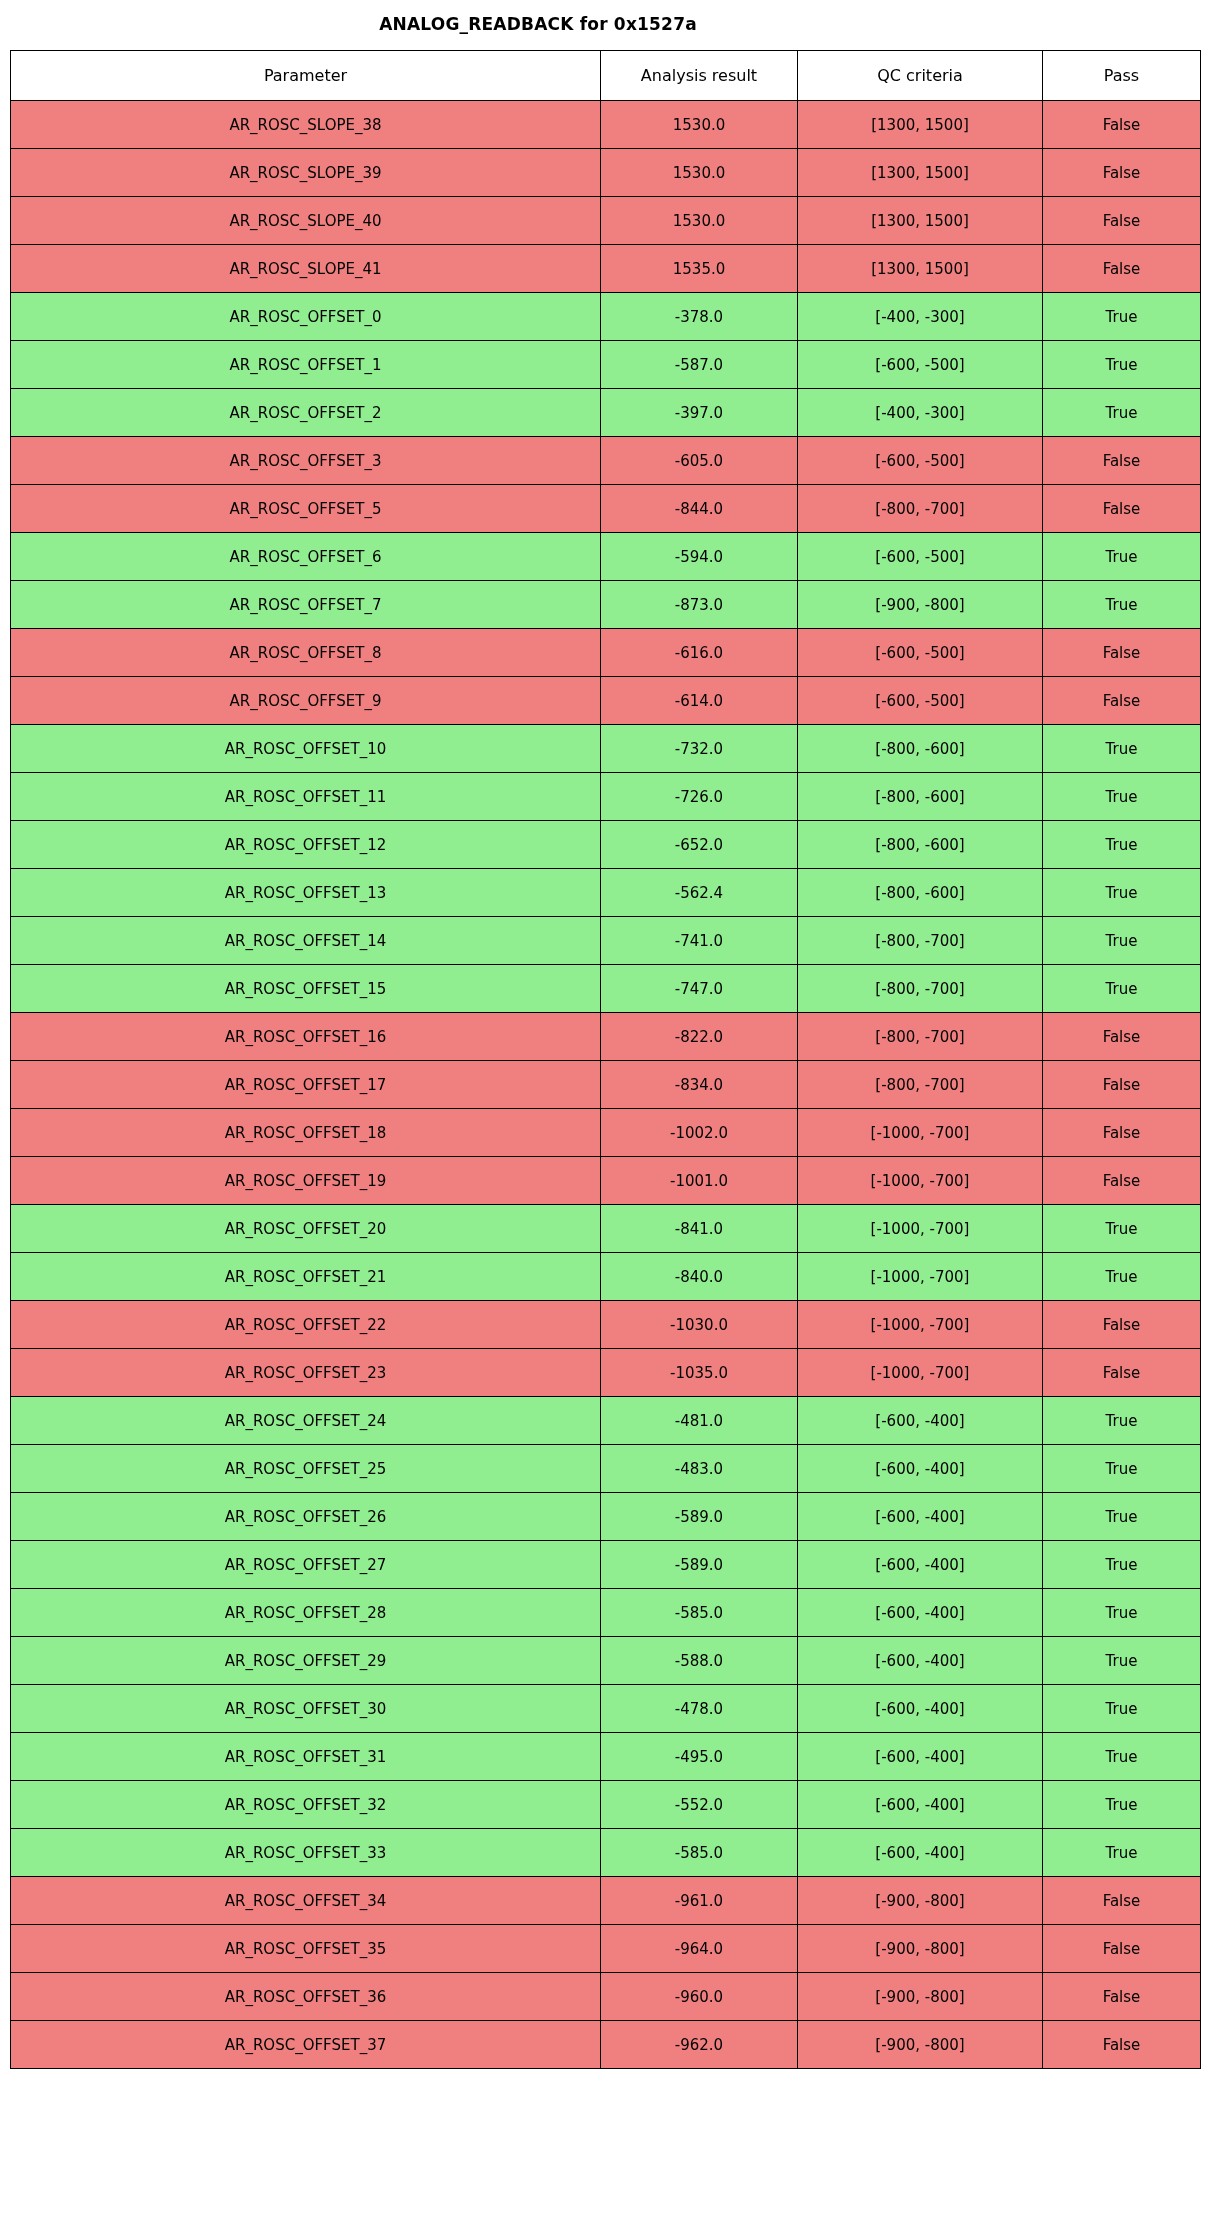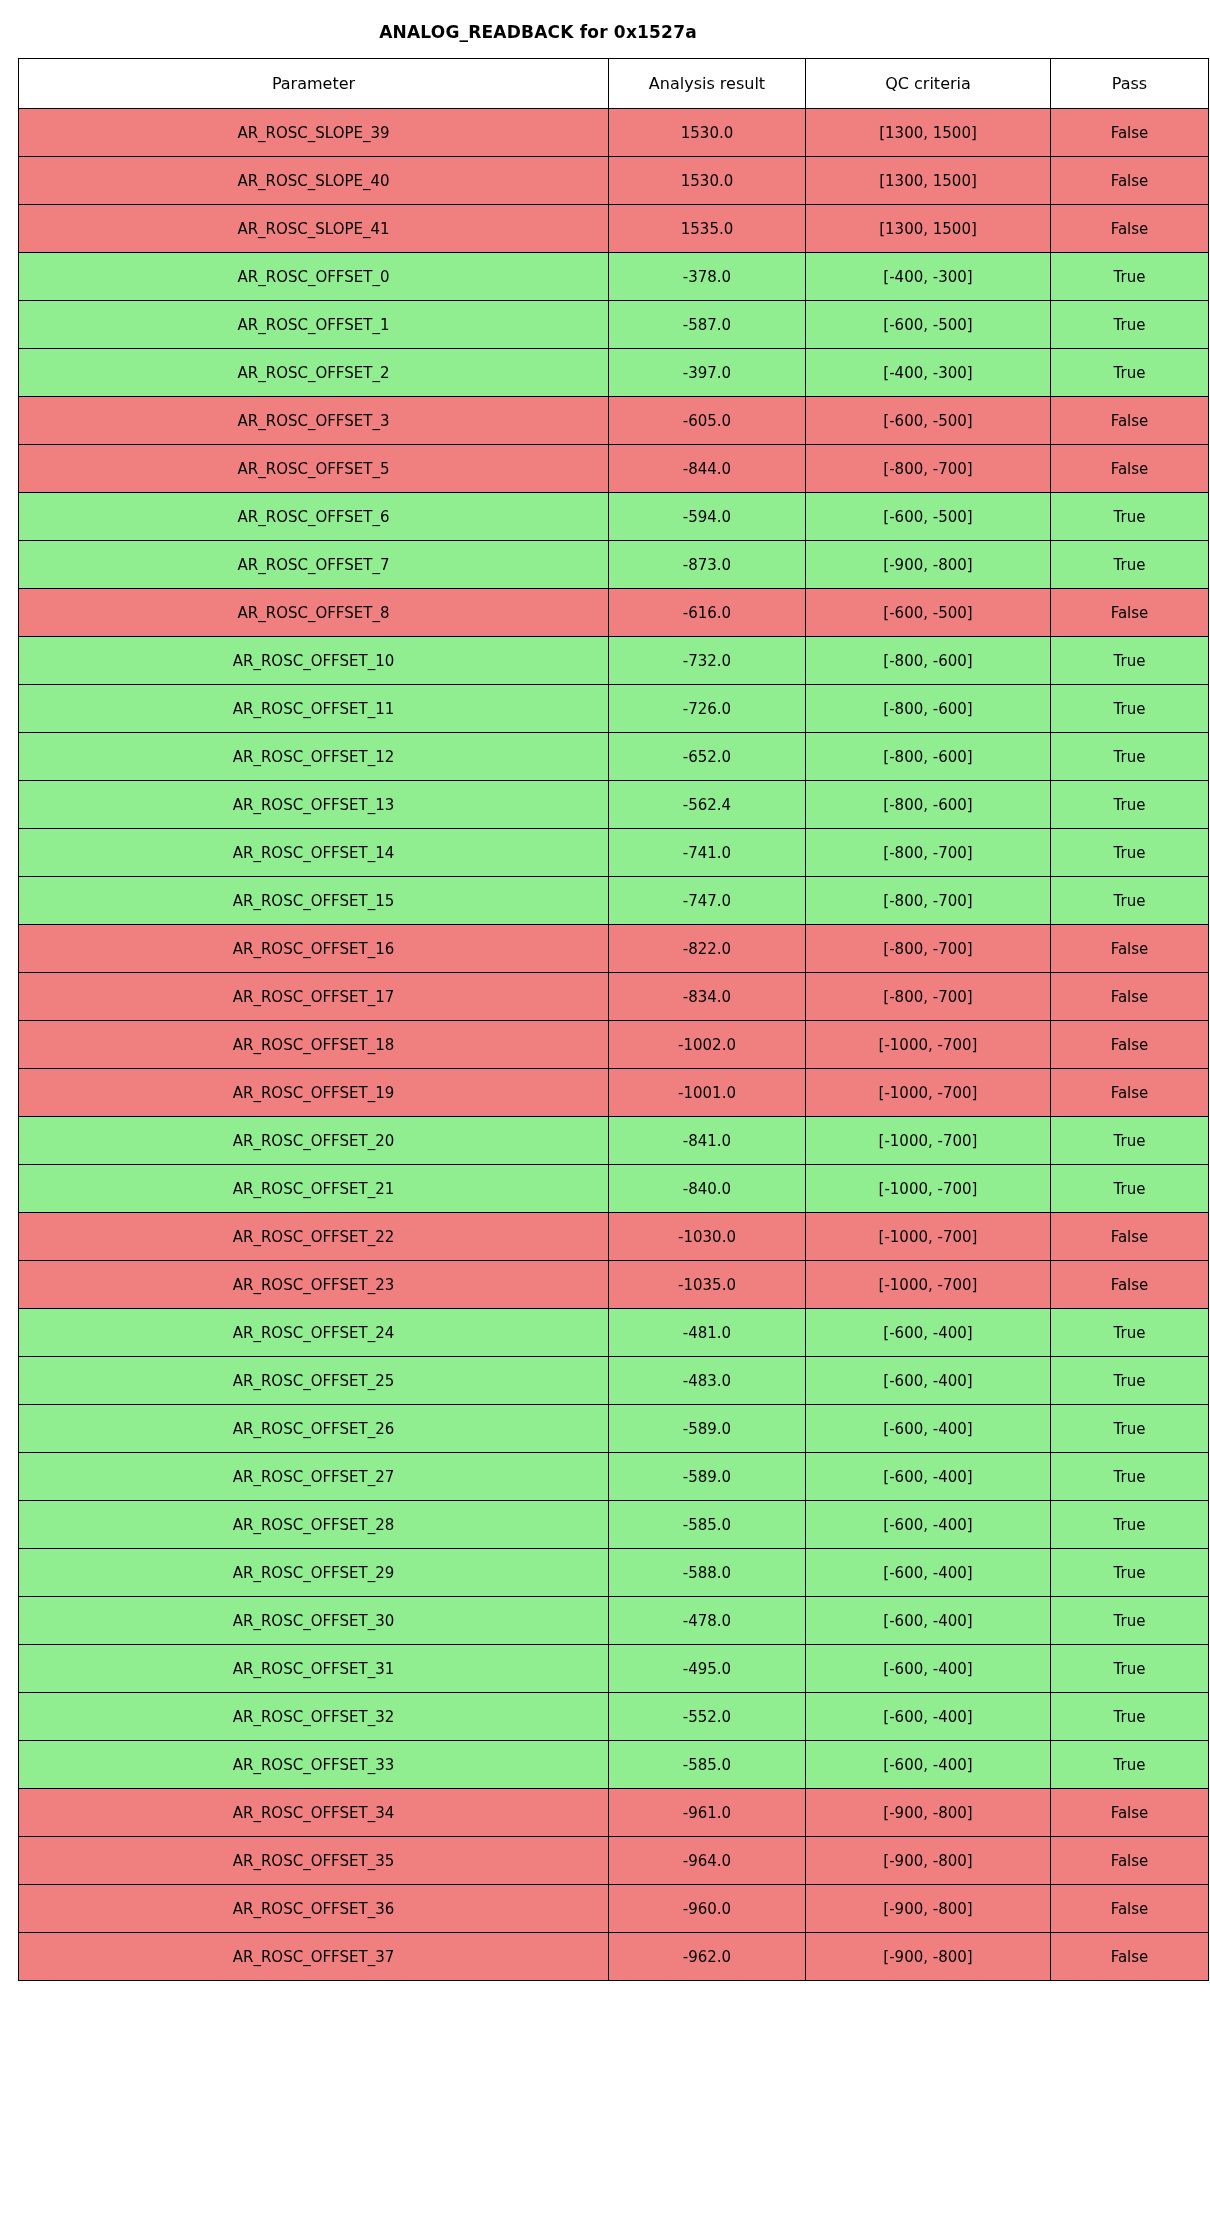--- a/index.html
+++ b/index.html
@@ -8,21 +8,21 @@
     background: #ffffff;
   }
   body {
     width: 1210px;
     font-family: "DejaVu Sans", "Liberation Sans", sans-serif;
     color: #000000;
   }
   .page {
     width: 1076px;
     box-sizing: border-box;
-    padding: 8px;
+    padding: 0;
   }
   .title {
     text-align: center;
     font-size: 17px;
     font-weight: bold;
     padding: 14px 0 16px 0;
     letter-spacing: 0.2px;
   }
   .table-wrap {
     padding: 0 10px 0 10px;
@@ -75,20 +75,26 @@
       <thead>
         <tr>
           <th>Parameter</th>
           <th>Analysis result</th>
           <th>QC criteria</th>
           <th>Pass</th>
         </tr>
       </thead>
       <tbody id="qc-body">
           <tr class="fail">
+            <td>AR_ROSC_SLOPE_38</td>
+            <td>1530.0</td>
+            <td>[1300, 1500]</td>
+            <td>False</td>
+          </tr>
+          <tr class="fail">
             <td>AR_ROSC_SLOPE_39</td>
             <td>1530.0</td>
             <td>[1300, 1500]</td>
             <td>False</td>
           </tr>
           <tr class="fail">
             <td>AR_ROSC_SLOPE_40</td>
             <td>1530.0</td>
             <td>[1300, 1500]</td>
             <td>False</td>
@@ -140,20 +146,26 @@
             <td>-873.0</td>
             <td>[-900, -800]</td>
             <td>True</td>
           </tr>
           <tr class="fail">
             <td>AR_ROSC_OFFSET_8</td>
             <td>-616.0</td>
             <td>[-600, -500]</td>
             <td>False</td>
           </tr>
+          <tr class="fail">
+            <td>AR_ROSC_OFFSET_9</td>
+            <td>-614.0</td>
+            <td>[-600, -500]</td>
+            <td>False</td>
+          </tr>
           <tr class="pass">
             <td>AR_ROSC_OFFSET_10</td>
             <td>-732.0</td>
             <td>[-800, -600]</td>
             <td>True</td>
           </tr>
           <tr class="pass">
             <td>AR_ROSC_OFFSET_11</td>
             <td>-726.0</td>
             <td>[-800, -600]</td>

